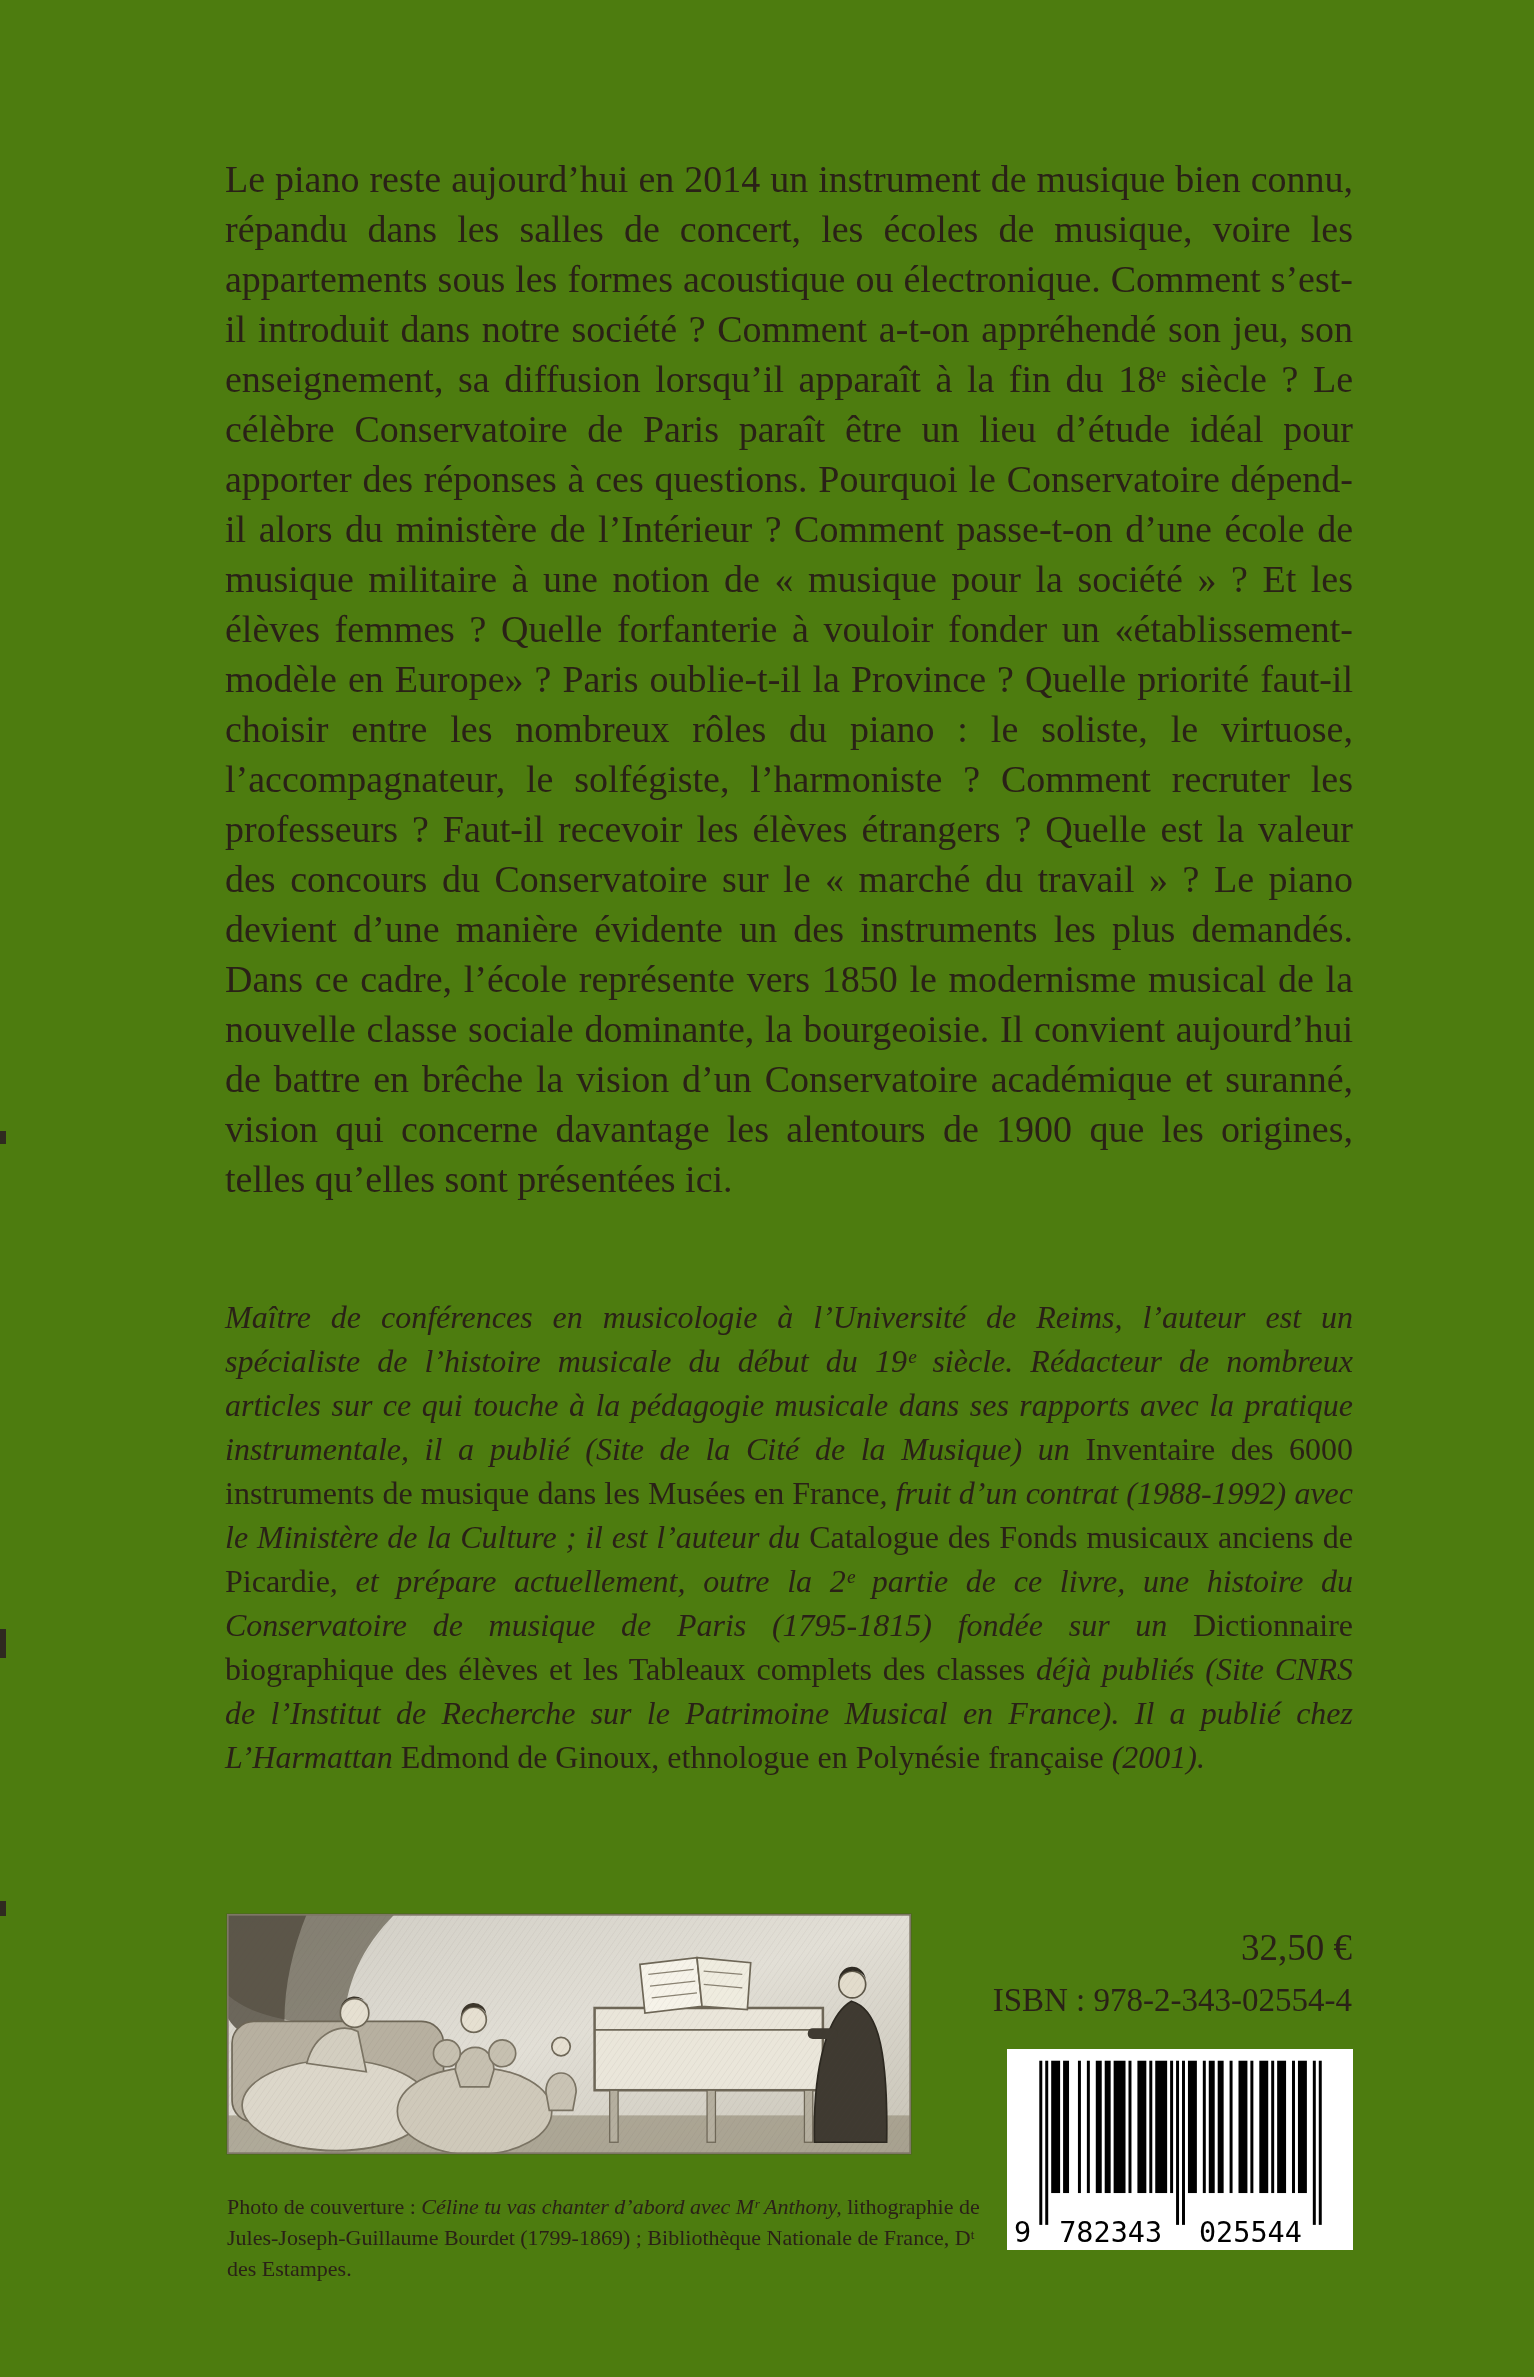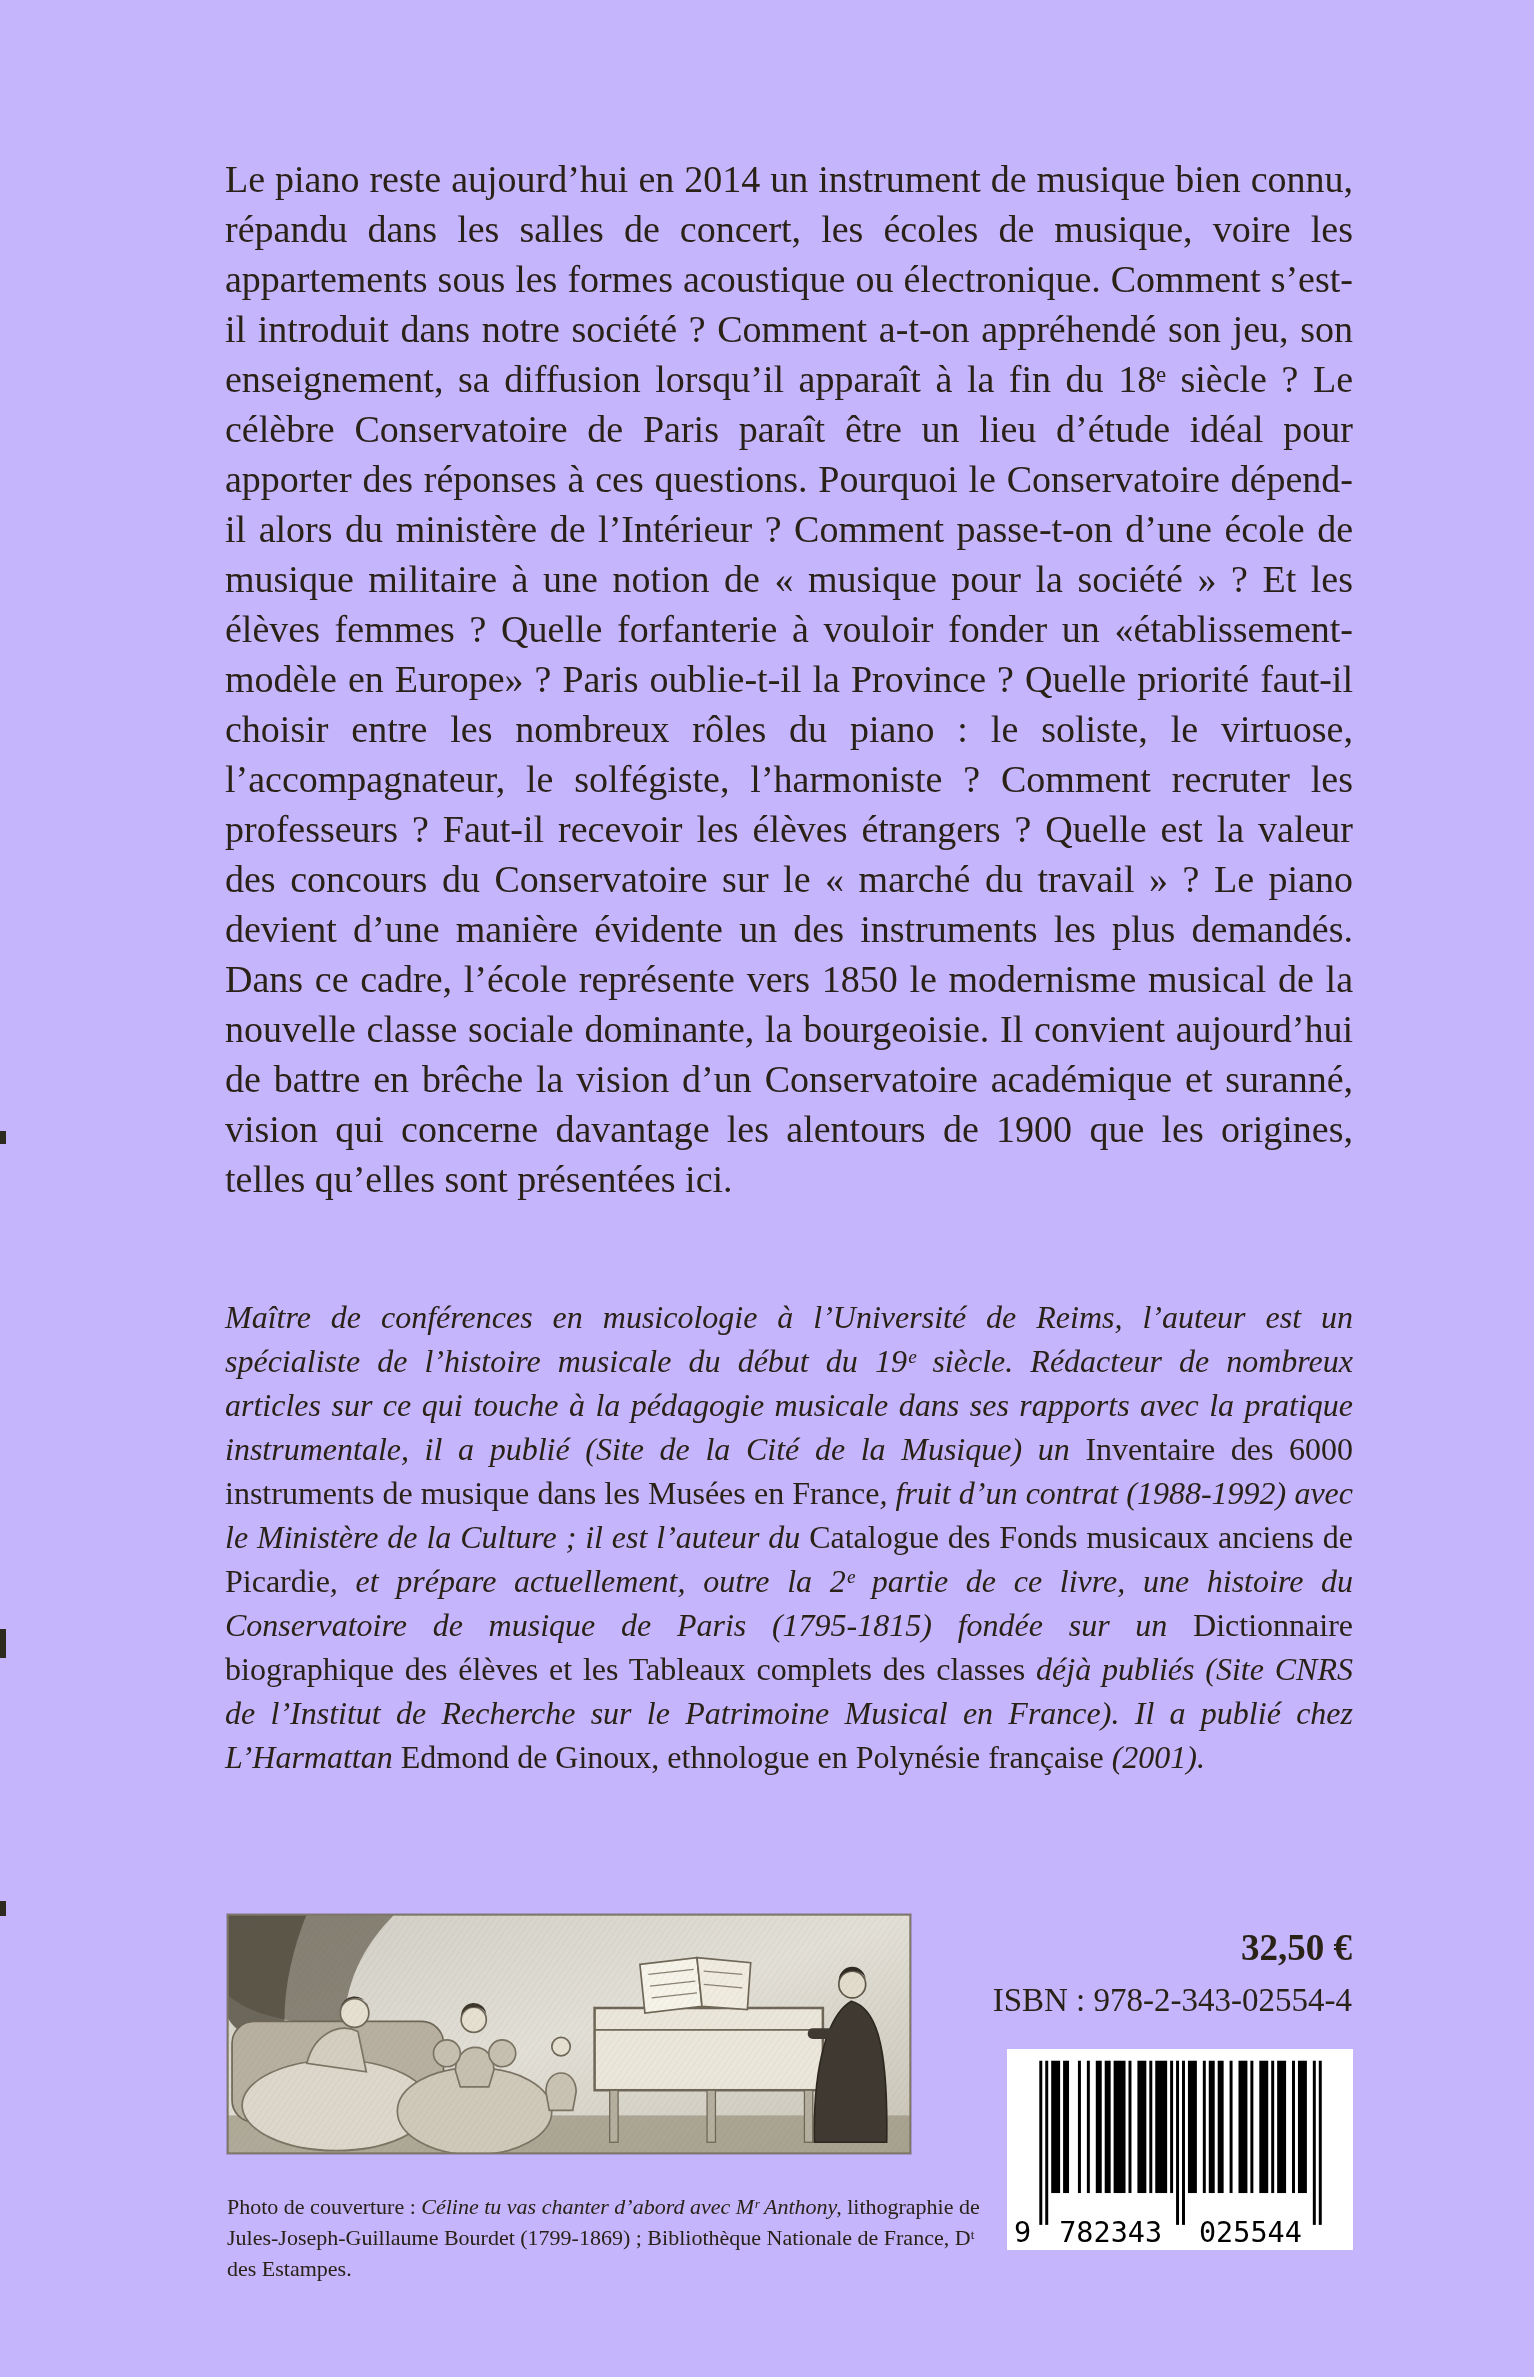--- a/index.html
+++ b/index.html
@@ -1,19 +1,19 @@
 <!DOCTYPE html>
 <html lang="fr" style="font-size:13.4px"><head>
 <meta charset="utf-8">
 <style>
   html,body{margin:0;padding:0;background:#b9ae98;}
   .page{
     position:relative;
     width:1534px;height:2377px;
-    background:#c4b5fd;
+    background:#4d7c0f;
     font-family:"Liberation Serif","DejaVu Serif",serif;
     color:#2a2117;
     overflow:hidden;
   }
   .blurb{
     position:absolute;left:225px;top:116px;width:1128px;
     font-size:38px;line-height:50px;text-align:justify;
   }
   .bio{
     position:absolute;left:225px;top:1263px;width:1128px;
@@ -29,21 +29,21 @@
   }
   .photo svg{display:block;width:100%;height:100%;}
   .caption{
     position:absolute;left:227px;top:2169px;width:772px;
     font-size:22px;line-height:31px;text-align:left;
   }
   .caption .it{font-style:italic;}
   .caption .rm{font-style:normal;}
   .price{
     position:absolute;right:182px;top:1926px;
-    font-size:37px;text-align:center;font-weight:bold;
+    font-size:37px;text-align:center;
   }
   .isbn{
     position:absolute;right:182px;top:1982px;
     font-size:33px;text-align:right;
   }
   .barcode-box{
     position:absolute;left:1007px;top:2049px;width:346px;height:201px;
     background:#ffffff;
   }
   .barcode-box svg{display:block;width:100%;height:100%;}

